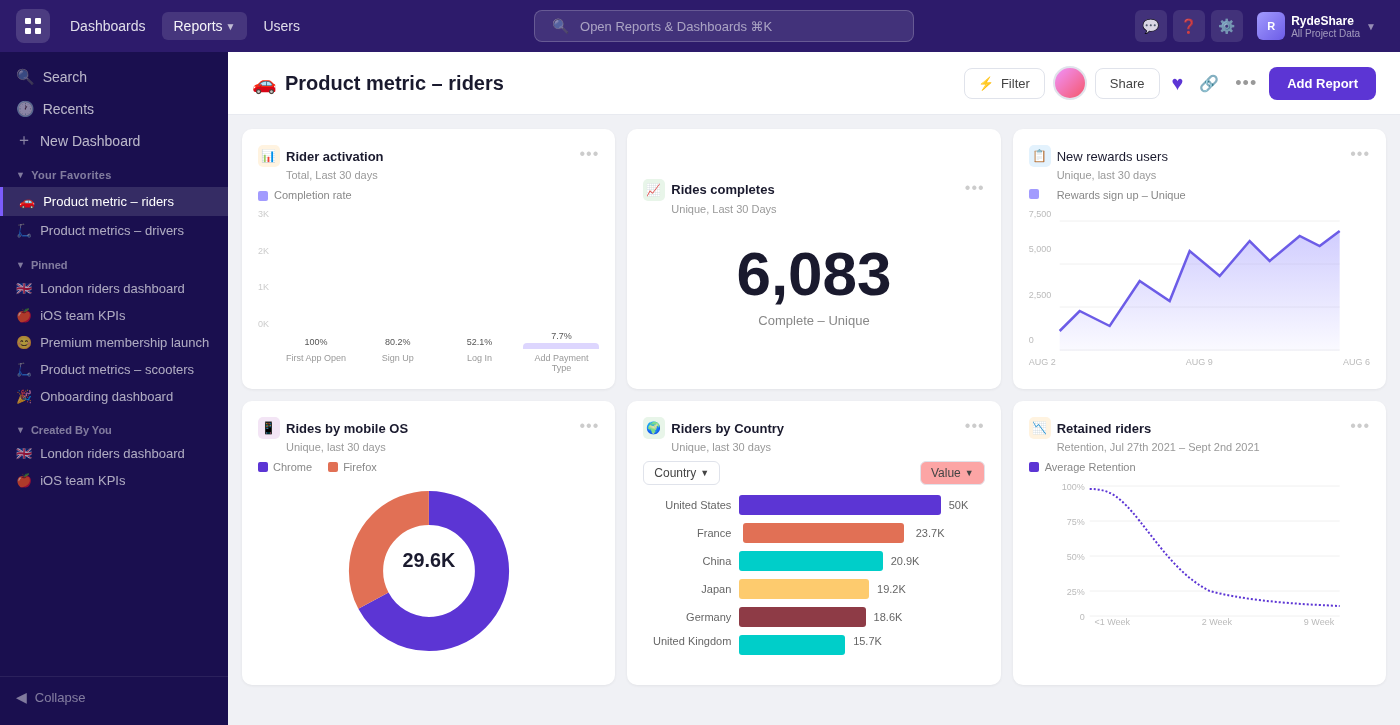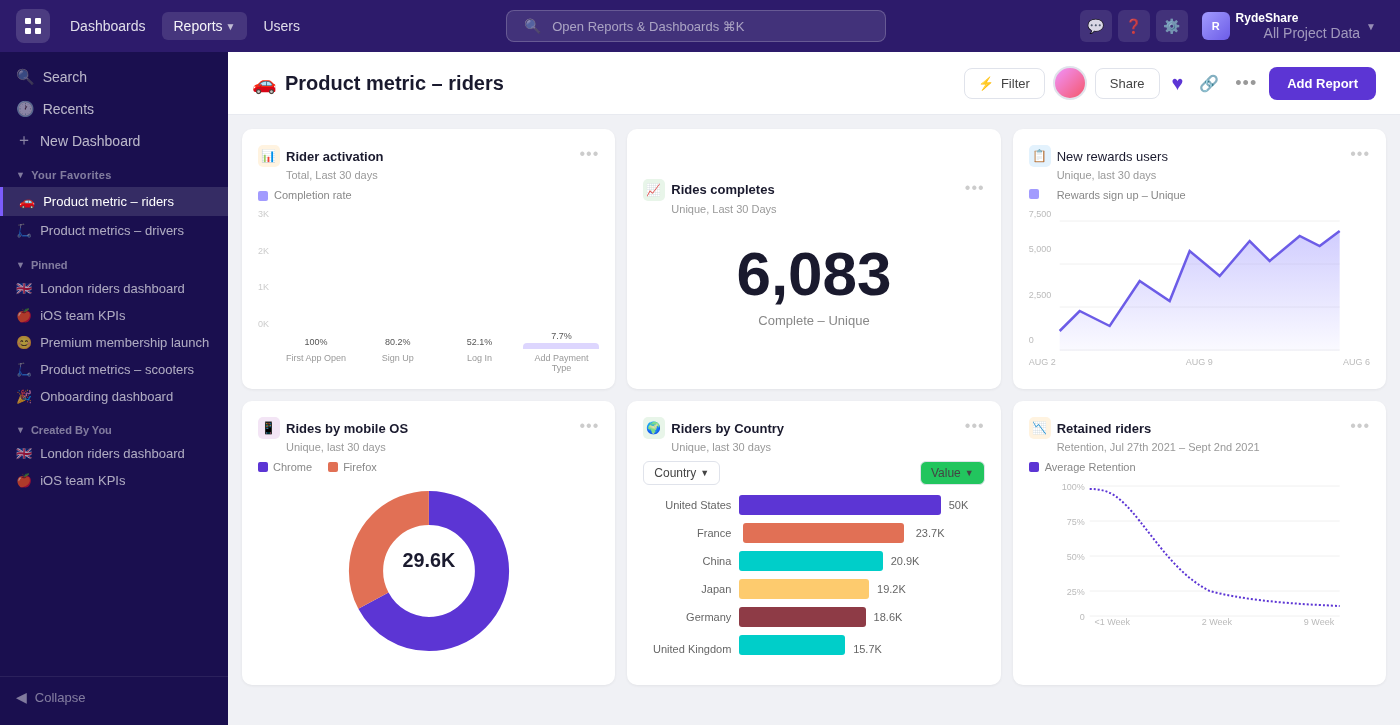--- a/index.html
+++ b/index.html
@@ -36,21 +36,21 @@
   </div>
 
   <div style="display:flex;align-items:center;gap:6px;">
     <div style="width:32px;height:32px;background:rgba(255,255,255,0.1);border-radius:6px;display:flex;align-items:center;justify-content:center;cursor:pointer;color:rgba(255,255,255,0.8);font-size:14px;">💬</div>
     <div style="width:32px;height:32px;background:rgba(255,255,255,0.1);border-radius:6px;display:flex;align-items:center;justify-content:center;cursor:pointer;color:rgba(255,255,255,0.8);font-size:14px;">❓</div>
     <div style="width:32px;height:32px;background:rgba(255,255,255,0.1);border-radius:6px;display:flex;align-items:center;justify-content:center;cursor:pointer;color:rgba(255,255,255,0.8);font-size:14px;">⚙️</div>
     <div style="display:flex;align-items:center;gap:6px;cursor:pointer;padding:4px 8px;color:white;">
       <div style="width:28px;height:28px;border-radius:6px;background:linear-gradient(135deg,#a29bfe,#6c5ce7);display:flex;align-items:center;justify-content:center;font-size:11px;color:white;font-weight:700;">R</div>
       <div>
         <div style="font-size:12px;font-weight:600;color:white;">RydeShare</div>
-        <div style="font-size:14px;color:rgba(255,255,255,0.55);margin-left:28px;">All Project Data</div>
+        <div style="font-size:10px;color:rgba(255,255,255,0.55);">All Project Data</div>
       </div>
       <span style="font-size:10px;color:rgba(255,255,255,0.5);">▼</span>
     </div>
   </div>
 </nav>
 
 <div style="display:flex;flex:1;overflow:hidden;">
 
   <aside style="width:228px;background:#1a0f4f;flex-shrink:0;display:flex;flex-direction:column;overflow-y:auto;padding-bottom:8px;">
     <div style="display:flex;align-items:center;gap:8px;padding:16px 16px 8px;color:rgba(255,255,255,0.7);font-size:14px;cursor:pointer;">
@@ -328,21 +328,21 @@
             <div style="font-size:11px;color:#999;margin-top:2px;margin-left:28px;">Unique, last 30 days</div>
           </div>
           <span style="color:#ccc;cursor:pointer;font-size:16px;letter-spacing:1px;">•••</span>
         </div>
 
         <div style="display:flex;align-items:center;gap:8px;margin-bottom:10px;">
           <button style="display:flex;align-items:center;gap:4px;padding:4px 10px;border:1px solid #e0e3eb;border-radius:6px;background:white;font-size:12px;color:#444;cursor:pointer;">
             <span>Country</span>
             <span style="font-size:9px;">▼</span>
           </button>
-          <button style="display:flex;align-items:center;gap:4px;padding:4px 10px;border:1px solid #e0e3eb;border-radius:6px;background:#22c55e;font-size:12px;color:#444;cursor:pointer;margin-left:auto;">
+          <button style="display:flex;align-items:center;gap:4px;padding:4px 10px;border:1px solid #e0e3eb;border-radius:6px;background:#fca5a5;font-size:12px;color:#444;cursor:pointer;margin-left:auto;">
             <span>Value</span>
             <span style="font-size:9px;">▼</span>
           </button>
         </div>
 
         <div>
           <div style="display:flex;align-items:center;gap:8px;margin-bottom:8px;">
             <span style="font-size:11px;color:#666;width:88px;text-align:right;flex-shrink:0;">United States</span>
             <div style="flex:1;height:20px;background:#5c35d4;border-radius:3px;"></div>
             <span style="font-size:11px;color:#666;width:36px;">50K</span>
@@ -360,21 +360,21 @@
           <div style="display:flex;align-items:center;gap:8px;margin-bottom:8px;">
             <span style="font-size:11px;color:#666;width:88px;text-align:right;flex-shrink:0;">Japan</span>
             <div style="flex:1;height:20px;background:#fdcb6e;border-radius:3px;max-width:38%;"></div>
             <span style="font-size:11px;color:#666;width:36px;">19.2K</span>
           </div>
           <div style="display:flex;align-items:center;gap:8px;margin-bottom:8px;">
             <span style="font-size:11px;color:#666;width:88px;text-align:right;flex-shrink:0;">Germany</span>
             <div style="flex:1;height:20px;background:#8e3b46;border-radius:3px;max-width:37%;"></div>
             <span style="font-size:11px;color:#666;width:36px;">18.6K</span>
           </div>
-          <div style="display:flex;align-items:flex-end;gap:8px;">
+          <div style="display:flex;align-items:flex-start;gap:8px;">
             <span style="font-size:11px;color:#666;width:88px;text-align:right;flex-shrink:0;">United Kingdom</span>
             <div style="flex:1;height:20px;background:#00cec9;border-radius:3px;max-width:31%;"></div>
             <span style="font-size:11px;color:#666;width:36px;">15.7K</span>
           </div>
         </div>
       </div>
 
       <div style="background:white;border-radius:10px;padding:16px;box-shadow:0 1px 3px rgba(0,0,0,0.06);">
         <div style="display:flex;align-items:flex-start;justify-content:space-between;margin-bottom:8px;">
           <div>

